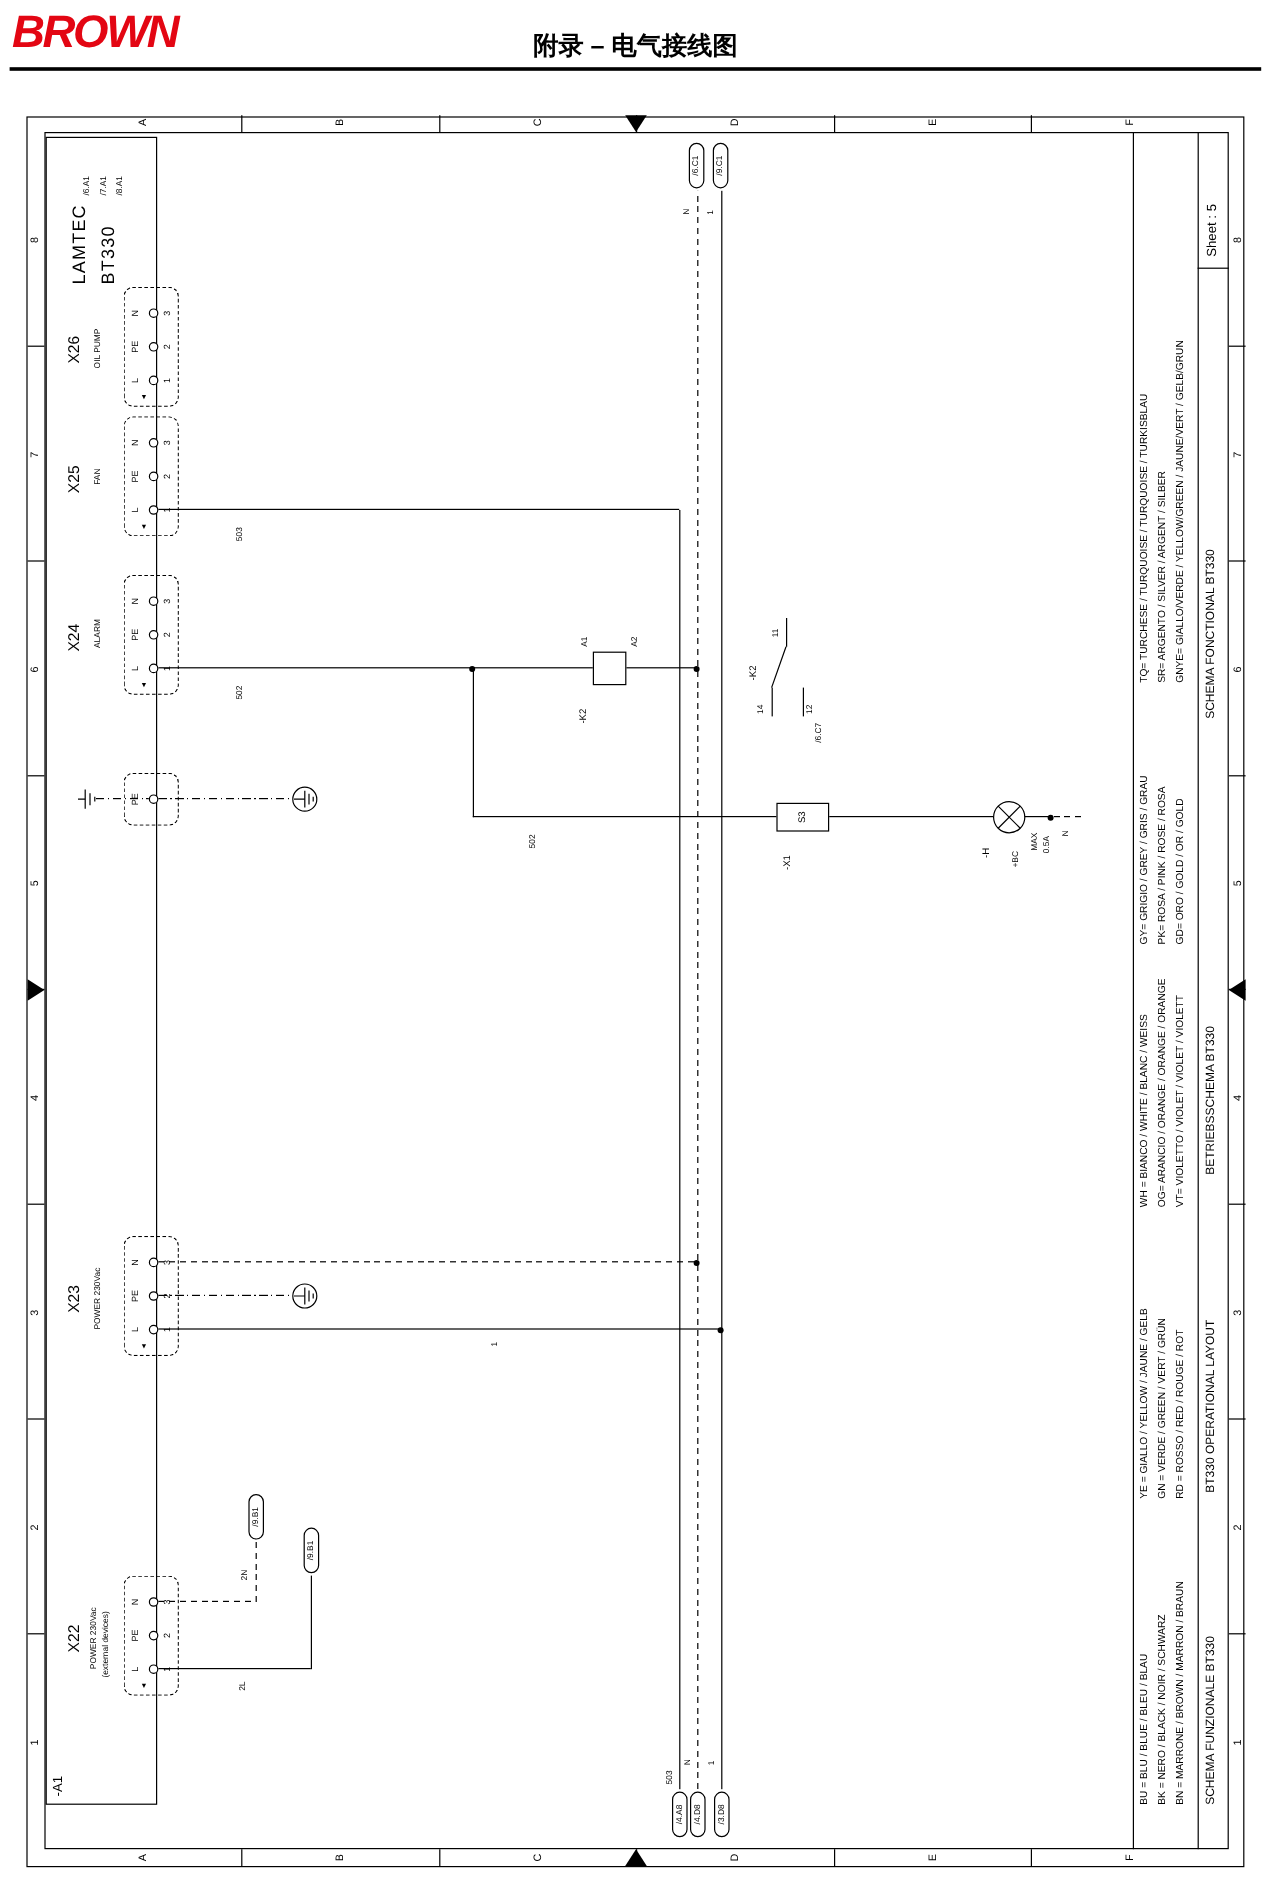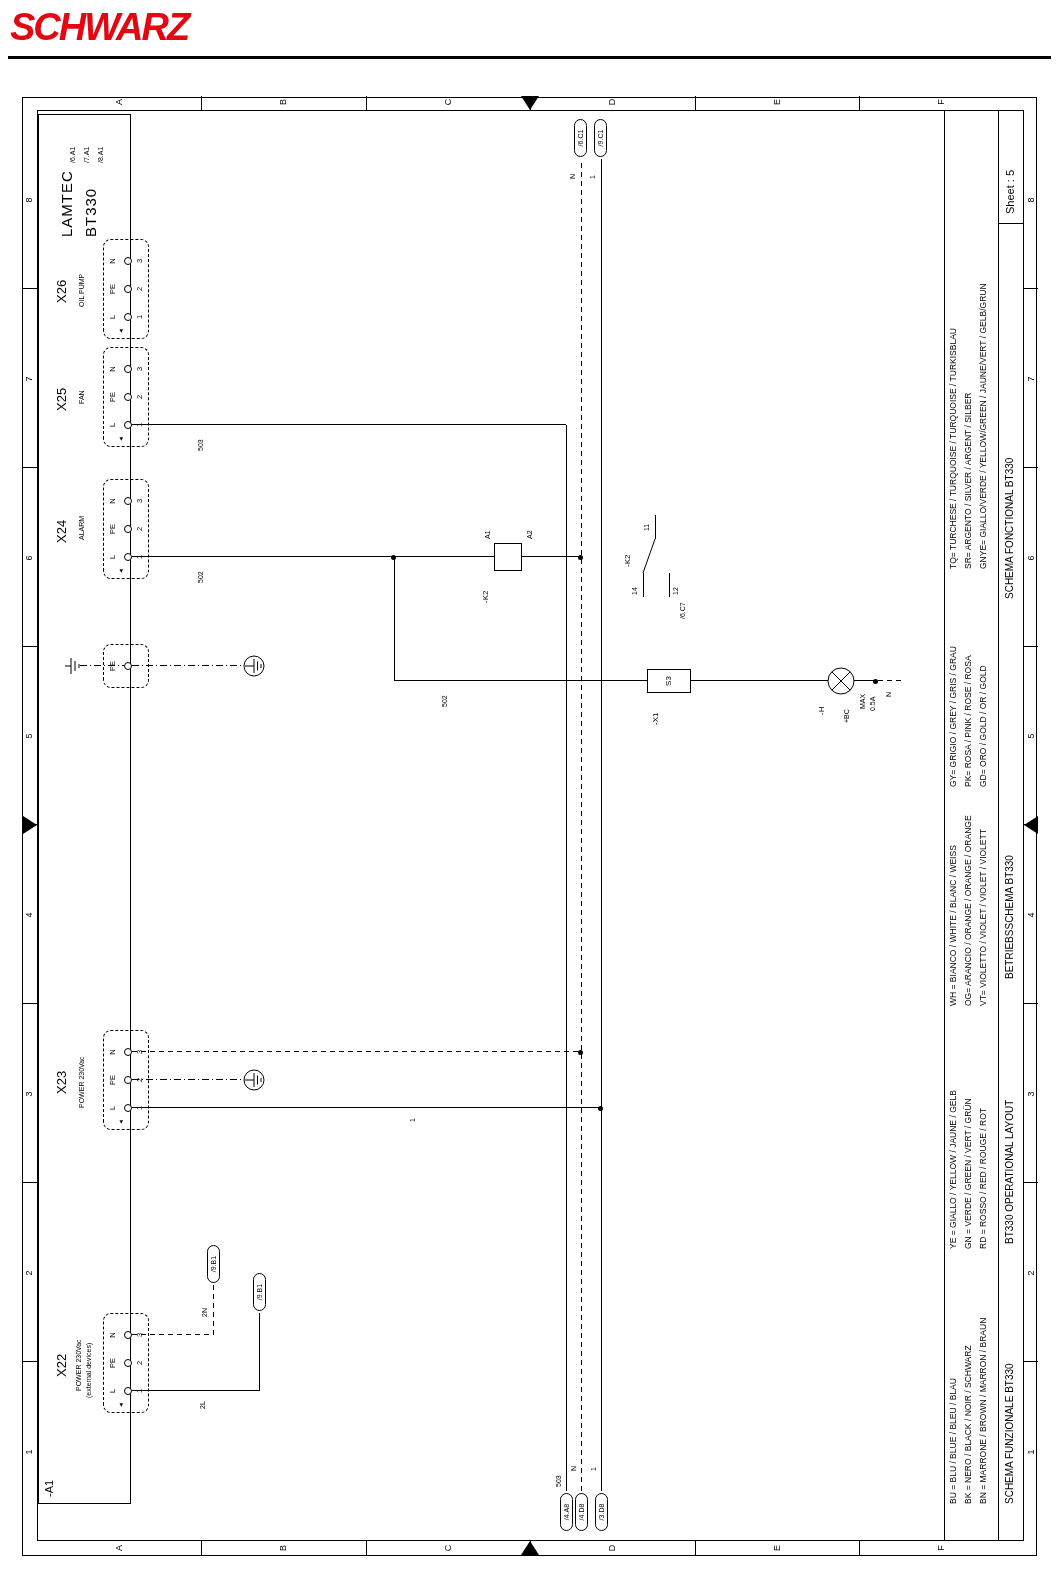--- a/index.html
+++ b/index.html
@@ -39,21 +39,22 @@
   .tri-d{position:absolute;width:0;height:0;border-left:9px solid transparent;border-right:9px solid transparent;border-top:14px solid #000}
   .tri-u{position:absolute;width:0;height:0;border-left:9px solid transparent;border-right:9px solid transparent;border-bottom:14px solid #000}
   .tri-r{position:absolute;width:0;height:0;border-top:9px solid transparent;border-bottom:9px solid transparent;border-left:14px solid #000}
   .tri-l{position:absolute;width:0;height:0;border-top:9px solid transparent;border-bottom:9px solid transparent;border-right:14px solid #000}
   svg.abs{position:absolute}
 </style>
 </head>
 <body>
 
 <div class="page">
-  <div class="hdr-logo">SCHWARZ</div>
+  <div class="hdr-logo">BROWN</div>
+  <div class="hdr-title">附录 – 电气接线图</div>
   <div class="hdr-rule"></div>
 
   <div class="draw">
     <div class="land">
 
       <div class="bx" style="left:14px;top:14px;width:1431px;height:987px"></div>
 
       <i class="tickv" style="left:193px;top:0"></i>
       <i class="tickv" style="left:372px;top:0"></i>
       <i class="tickv" style="left:551px;top:0"></i>

